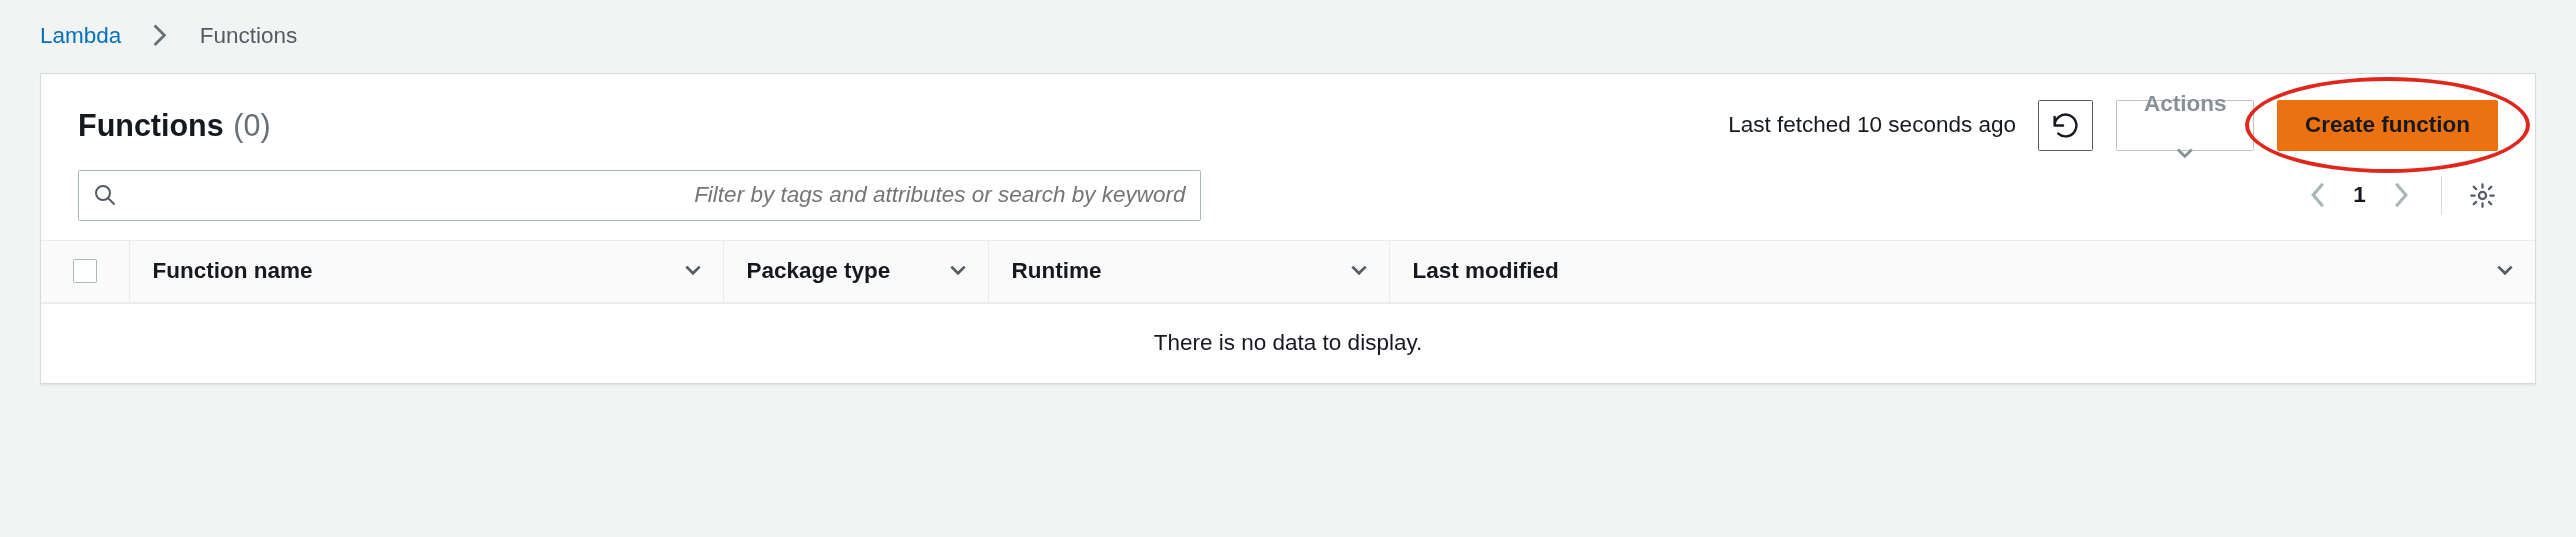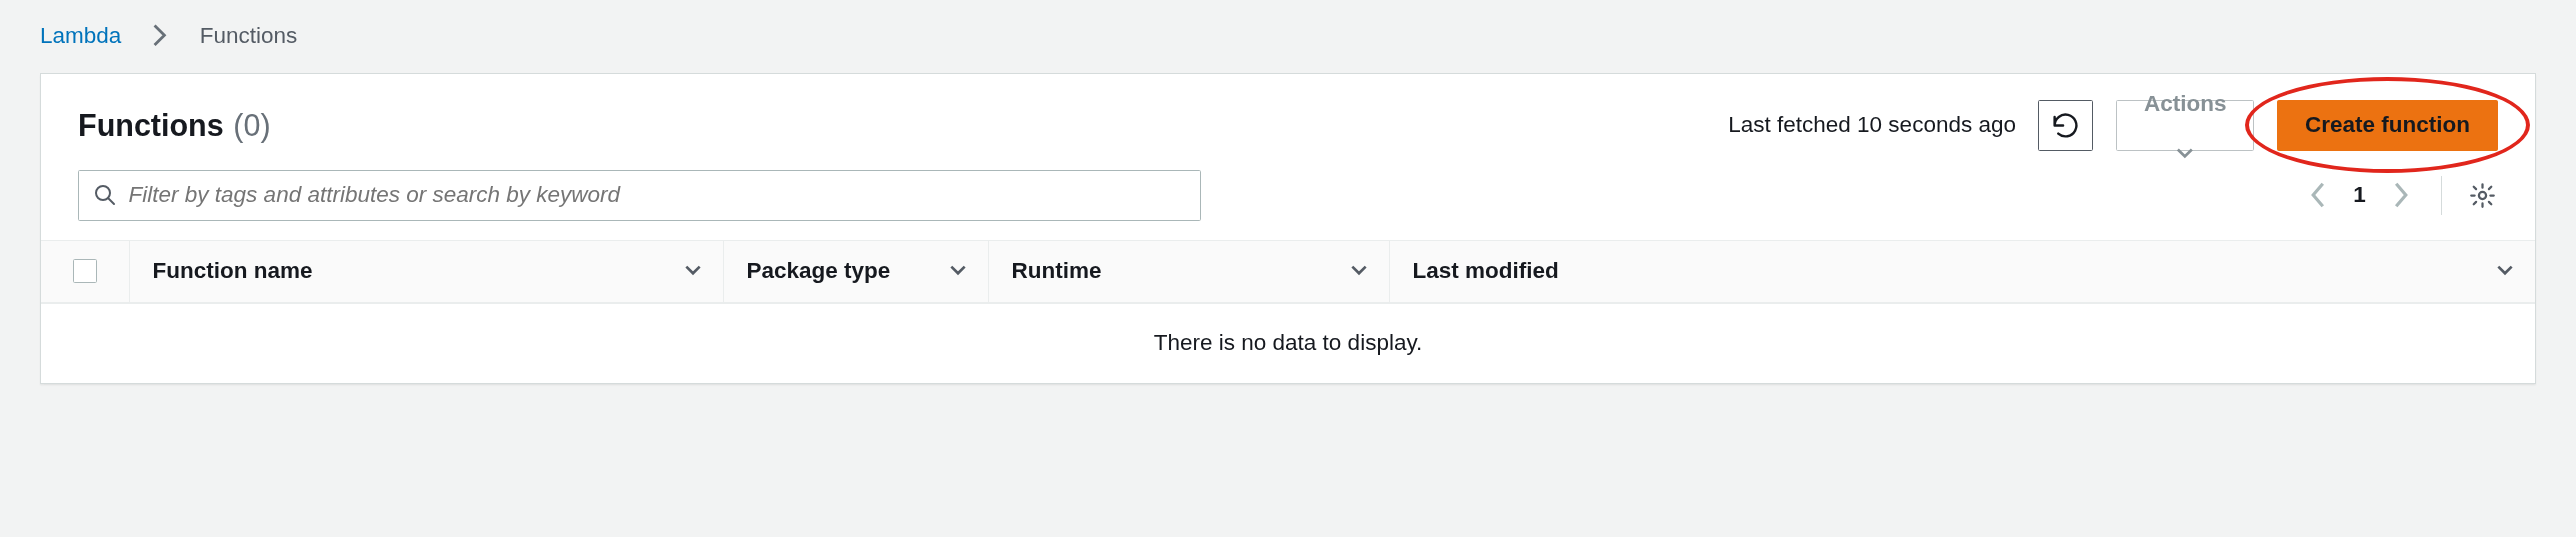--- a/index.html
+++ b/index.html
@@ -95,20 +95,21 @@
     gap: 11.2px;
   }
   .search-wrap input {
     flex: 1;
     border: none;
     outline: none;
     font-size: 22.5px;
     font-style: italic;
     color: #687078;
     background: transparent;
+    text-align: right;
   }
   .pager {
     margin-left: auto;
     display: flex;
     align-items: center;
     gap: 19px;
     color: #687078;
   }
   .pager .page-num { color:#16191f; font-weight:700; }
   .pager .pager-btn, .pager .gear-btn {

